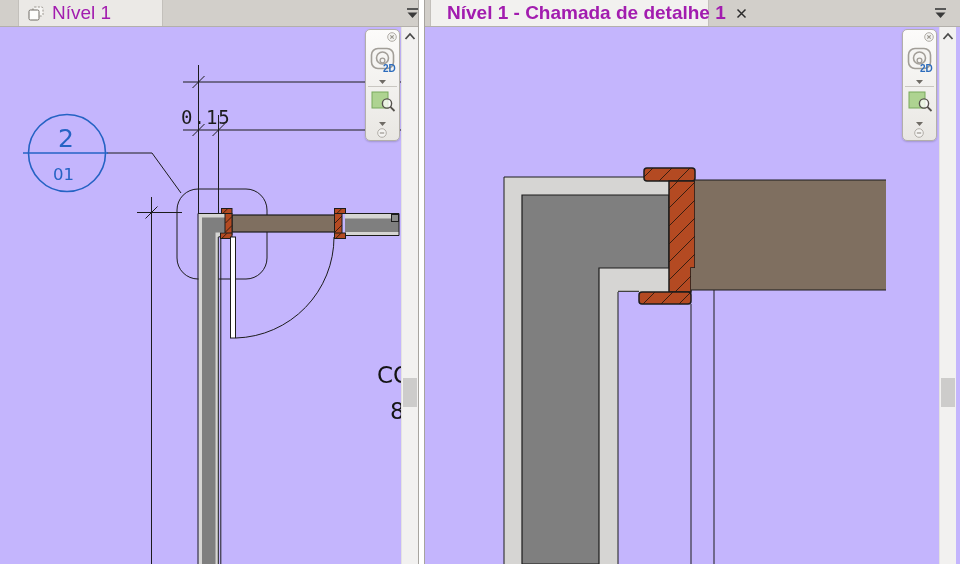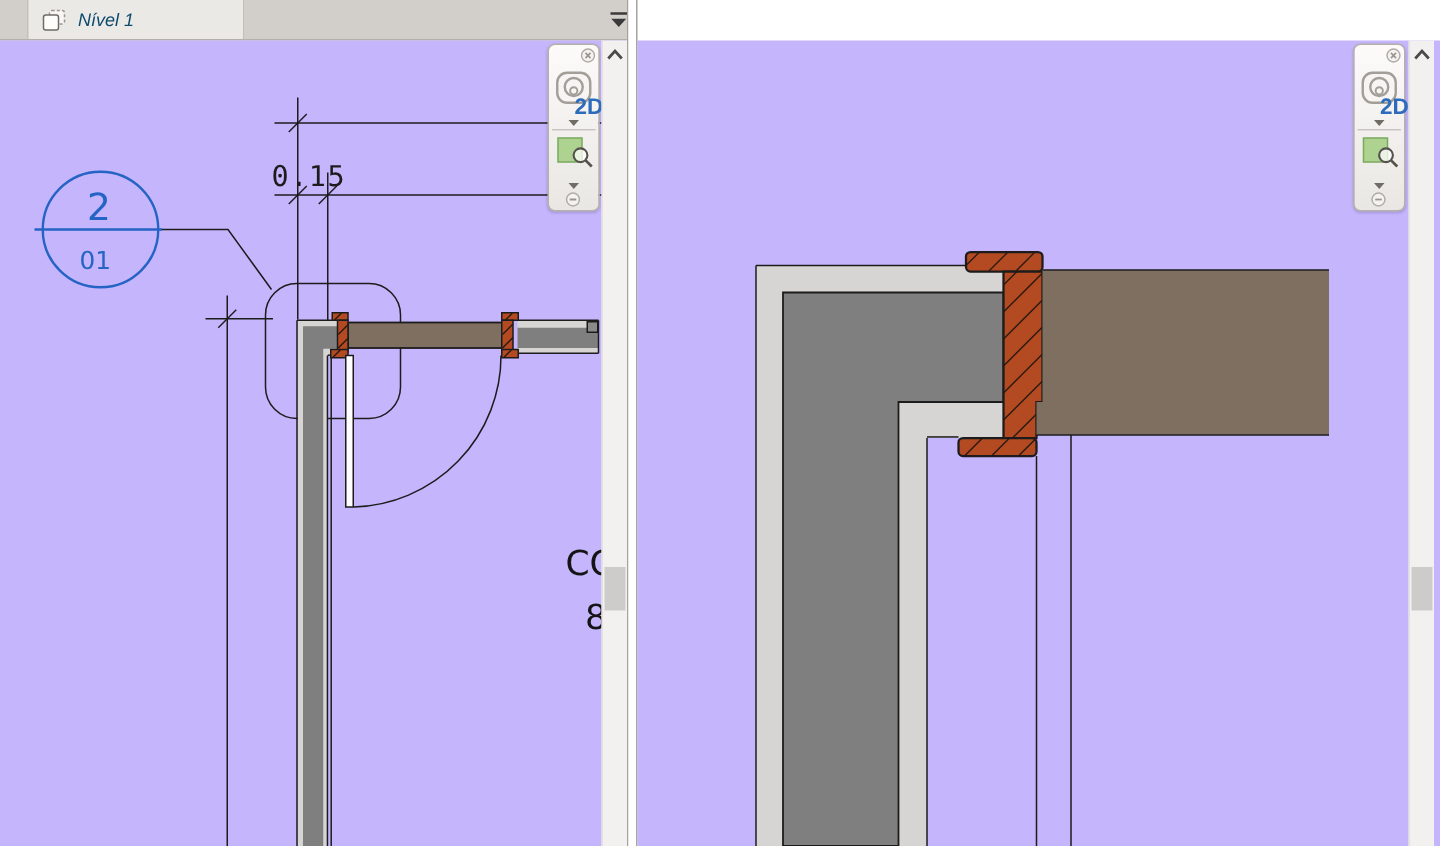--- a/index.html
+++ b/index.html
@@ -7,38 +7,38 @@
        font-family:"Liberation Sans",sans-serif;}
   .pane{position:absolute;top:0;bottom:0;background:#fff;box-sizing:border-box;}
   #pane-left{left:0;width:419px;border-right:1px solid #a7a49f;}
   #pane-right{left:424px;width:536px;border-left:1px solid #a7a49f;}
   .tabbar{position:absolute;top:0;left:0;right:0;height:27px;background:var(--tabbar-bg);
           border-bottom:1px solid #b3b0ab;box-sizing:border-box;}
   .tab{position:absolute;top:0;height:26px;display:flex;align-items:center;
        padding:0 9px;background:var(--tab-bg);box-sizing:border-box;
        border-left:1px solid #c3c0bb;border-right:1px solid #c3c0bb;cursor:default;}
   .tab.active{background:var(--tab-active-bg);}
-  .tab-label{font-size:12px;color:#0c4a6e;white-space:nowrap;margin-left:7px;font-style:italic;}
+  .tab-label{font-size:19px;color:#a21caf;white-space:nowrap;margin-left:7px;}
   .tab.active .tab-label{font-weight:bold;}
   .tab-close{margin-left:10px;display:flex;align-items:center;}
   .chevron{position:absolute;top:8px;width:13px;height:11px;}
   .canvas{position:absolute;top:27px;left:0;right:0;bottom:0;background:#c4b5fd;overflow:hidden;}
   .scrollbar{position:absolute;top:27px;bottom:0;width:16px;background:#f2f1f0;
              border-left:1px solid #e4e2e0;}
   #pane-left .scrollbar{right:0;}
   #pane-right .scrollbar{right:4px;}
   .sb-btn{position:absolute;top:0;left:0;right:0;height:17px;display:flex;align-items:center;justify-content:center;}
   .sb-thumb{position:absolute;left:1px;right:1px;top:351px;height:29px;background:#cdcccb;}
   .palette{position:absolute;top:29px;width:33px;height:110px;border:1px solid #b3afaa;border-radius:5px;
            background:linear-gradient(#fcfbfa,#e9e7e3);box-shadow:0 1px 2px rgba(0,0,0,0.18);}
   #pane-left .palette{left:365px;}
   #pane-right .palette{left:477px;}
   .pal-close{position:absolute;top:2px;right:2px;}
   .pal-wheel{position:absolute;top:17px;left:4px;}
-  .pal-2d{position:absolute;top:33px;left:17px;font-size:15px;font-weight:bold;
+  .pal-2d{position:absolute;top:33px;left:17px;font-size:10px;font-weight:bold;
           color:#2d6cbc;font-family:"Liberation Sans",sans-serif;}
   .pal-arrow1{position:absolute;top:49px;left:12px;}
   .pal-div{position:absolute;top:56px;left:2px;right:2px;height:1px;background:#c9c6c1;}
   .pal-zoom{position:absolute;top:61px;left:5px;}
   .pal-arrow2{position:absolute;top:91px;left:12px;}
   .pal-disc{position:absolute;top:98px;left:11px;}
   .gap{position:absolute;top:0;bottom:0;left:419px;width:5px;background:#fff;}
   svg{display:block;}
   .thin{stroke:#1c1c1c;stroke-width:1;fill:none;}
   .blue-stroke{stroke:var(--callout-blue);stroke-width:1.6;fill:none;}
@@ -201,20 +201,40 @@
           <polyline points="1.5,7 6,2 10.5,7" fill="none" stroke="#4a4a4a" stroke-width="1.8"></polyline>
         </svg>
       </div>
       <div class="sb-thumb"></div>
     </div>
   </div>
 
   <div class="gap"></div>
 
   <div class="pane" id="pane-right">
+    <div class="tabbar">
+      <div class="tab active" style="left:5px;width:279px;">
+        <svg width="17" height="15" viewBox="0 0 17 15">
+          <rect x="5" y="1" width="10" height="9" rx="1.5" fill="#f7f6f4" stroke="#9a968f" stroke-dasharray="2,1.4"></rect>
+          <rect x="1" y="4" width="10" height="10" rx="1.5" fill="#fdfdfc" stroke="#6f6b65"></rect>
+        </svg>
+        <span class="tab-label">Nível 1 - Chamada de detalhe 1</span>
+        <span class="tab-close">
+          <svg width="11" height="11" viewBox="0 0 11 11">
+            <path d="M1.5,1.5 L9.5,9.5 M9.5,1.5 L1.5,9.5" stroke="#2b2b2b" stroke-width="1.5"></path>
+          </svg>
+        </span>
+      </div>
+      <div class="chevron" style="left:509px;">
+        <svg width="13" height="11" viewBox="0 0 13 11">
+          <line x1="1" y1="1" x2="12" y2="1" stroke="#3a3a3a" stroke-width="1.6"></line>
+          <polygon points="1.5,4.5 11.5,4.5 6.5,10" fill="#3a3a3a"></polygon>
+        </svg>
+      </div>
+    </div>
 
     <div class="canvas">
       <svg width="514" height="537" viewBox="0 0 514 537">
 
         <g>
           <polygon class="fill-finish" points="79,150 244,150 244,265 193,265 193,537 79,537"></polygon>
           <polygon class="fill-core" points="97,168 244,168 244,241 174,241 174,537 97,537" stroke="#1c1c1c" stroke-width="1.2"></polygon>
           <line class="thin" x1="79" y1="150" x2="219" y2="150" stroke-width="1.6"></line>
           <line class="thin" x1="79" y1="150" x2="79" y2="537" stroke-width="1.6"></line>
           <line class="thin" x1="193" y1="265" x2="193" y2="537" stroke-width="1.6"></line>

